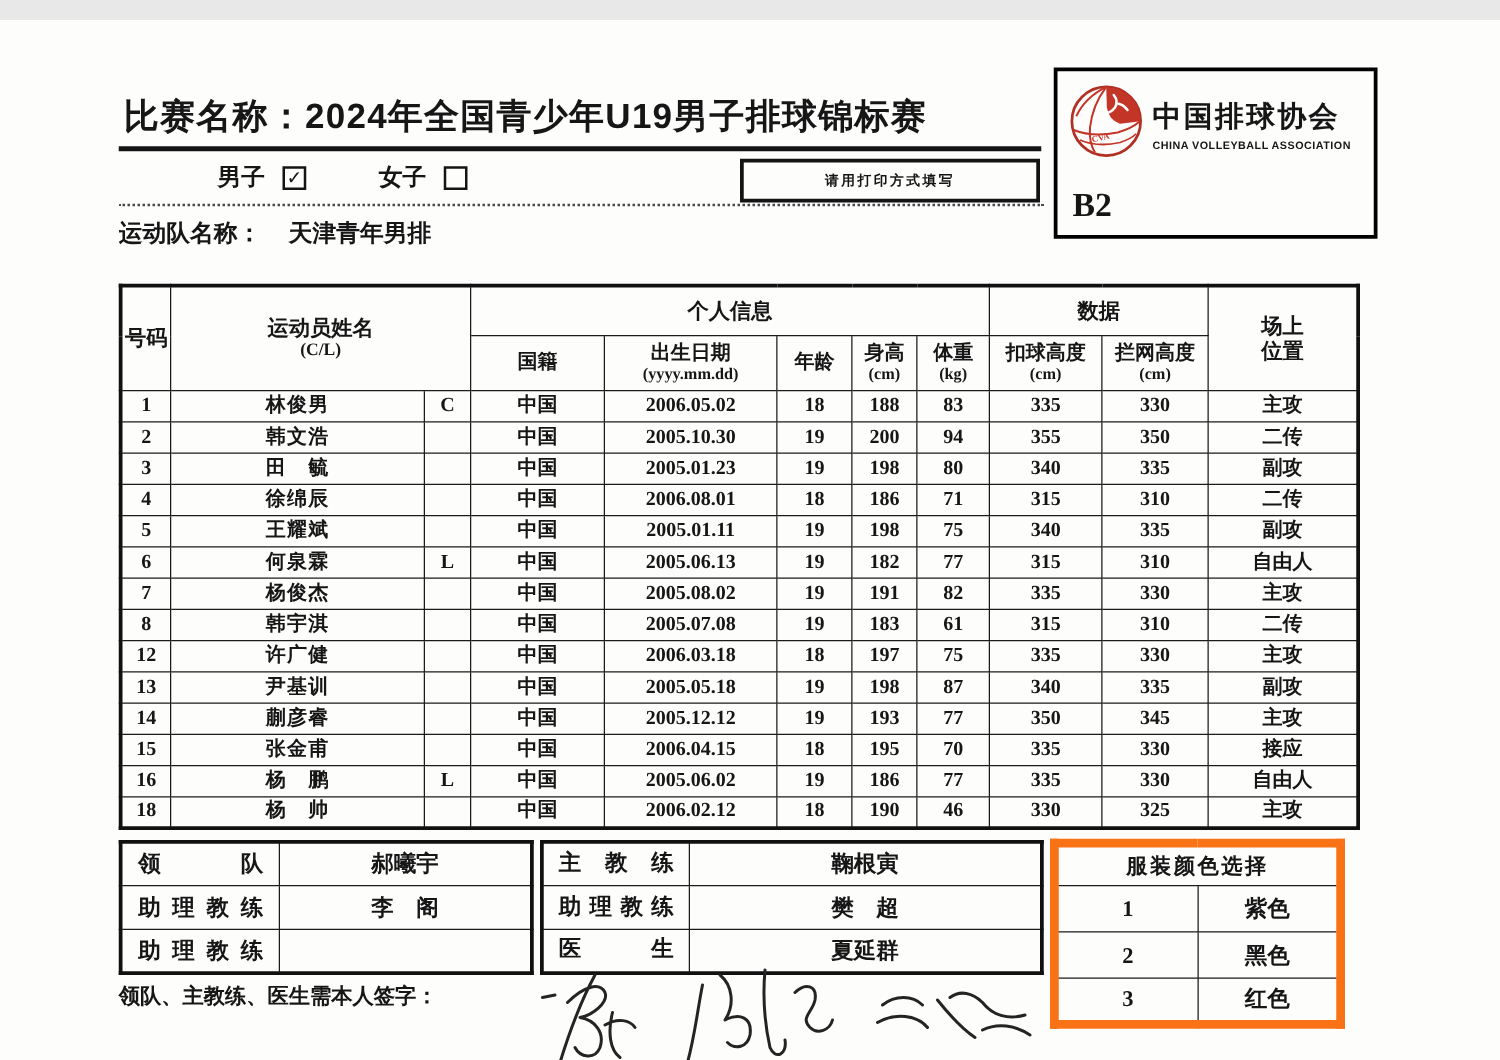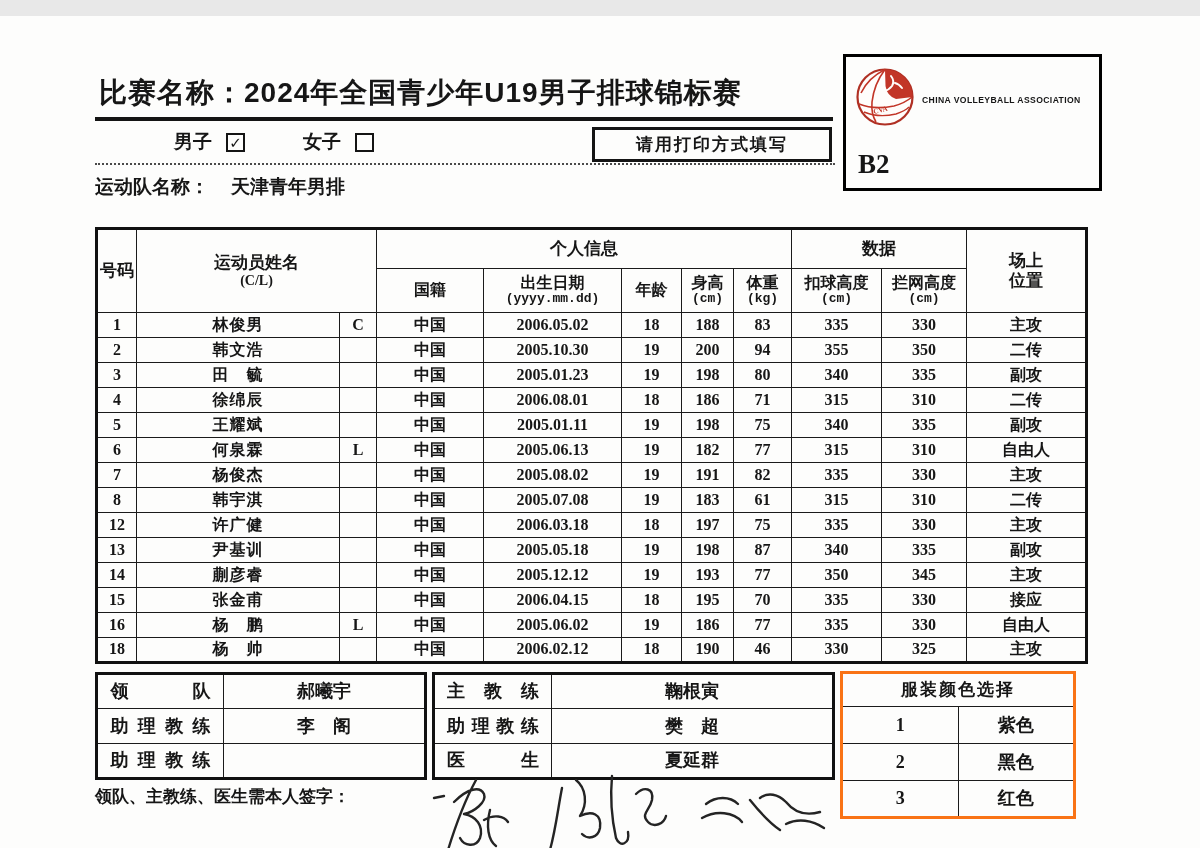--- a/index.html
+++ b/index.html
@@ -12,21 +12,21 @@
   .num { font-family:"Liberation Serif","DejaVu Serif",serif; font-weight:700; }
 
   
   .title { position:absolute; left:99px; top:58px; font-size:28px; letter-spacing:1px; white-space:nowrap; }
   .title-underline { position:absolute; left:95px; top:101px; width:738px; height:4px; background:#141414; }
   .gender-row { position:absolute; left:174px; top:113px; font-size:19px; display:flex; align-items:center; }
   .cb { display:inline-flex; width:19px; height:19px; border:2.5px solid #141414; align-items:center; justify-content:center;
         font-size:15px; line-height:1; margin-left:14px; }
   .gender-gap { width:58px; }
   .print-note { position:absolute; left:592px; top:111px; width:240px; height:35px; border:3px solid #141414;
-        display:flex; align-items:center; justify-content:center; font-size:17px; letter-spacing:2px; }
+        display:flex; align-items:center; justify-content:center; font-size:11px; letter-spacing:2px; }
   .dotted-line { position:absolute; left:95px; top:147px; width:740px; border-top:2px dotted #4a4a4a; }
   .team-row { position:absolute; left:95px; top:158px; font-size:19px; display:flex;justify-content:center; }
   .team-name { margin-left:22px; }
 
   
   .assoc-box { position:absolute; left:843px; top:38px; width:259px; height:137px; border:3.5px solid #000; background:#fdfdfc; }
   .assoc-top { position:absolute; left:8px; top:9px; display:flex; align-items:center; }
   .assoc-names { margin-left:6px; }
   .assoc-cn { font-size:23px; font-weight:900; letter-spacing:2px; white-space:nowrap; }
   .assoc-en { font-size:8.6px; letter-spacing:0.4px; white-space:nowrap; margin-top:2px; }
@@ -37,36 +37,36 @@
   
   table { border-collapse:collapse; table-layout:fixed; background:#fdfdfc; }
   td,th { border:1.5px solid #1b1b1b; text-align:center; vertical-align:middle; line-height:1.15; overflow:hidden; }
   .roster { position:absolute; left:95px; top:211px; width:990px; border:3px solid #111; }
   .roster th { font-size:16px; }
   .roster .hdr-r1 { height:40px; }
   .roster .hdr-r2 { height:44px; }
   .roster tbody tr { height:25px; }
   .roster tbody td { font-size:16px; }
   .hdr-main { font-size:17px; }
-  .unit { font-size:13px; display:block;font-family:Liberation Mono, monospace; }
+  .unit { font-size:13px; display:block; }
   .sub { font-size:14px; display:block; }
   .name-cell { letter-spacing:1px;border-radius:11px; }
 
   
   .staff-left  { position:absolute; left:95px;  top:656px; width:332px; border:3px solid #111; }
   .staff-right { position:absolute; left:432px; top:656px; width:403px; border:3px solid #111; }
   .staff-left tr, .staff-right tr { height:35px; }
   .staff-left td, .staff-right td { font-size:18px; }
   .staff-left td:first-child { width:127px;text-decoration:underline; }
   .staff-right td:first-child { width:118px; }
   .role { display:inline-block; width:100px; text-align:justify; text-align-last:justify; }
-  .staff-right .role { width:92px; }
-
-  
-  .uniform { position:absolute; left:840px; top:655px; width:236px; border:3px solid #f97316; }
+  .staff-right .role { width:92px;font-family:Liberation Mono, monospace; }
+
+  
+  .uniform { position:absolute; left:840px; top:655px; width:236px; border:7px solid #f97316; }
   .uniform .u-hdr { height:34px; font-size:17px; letter-spacing:2px; }
   .uniform tbody tr { height:37px; }
   .uniform tbody td { font-size:18px; }
   .uniform td.u-no { width:64px; }
 
   
   .sign-note { position:absolute; left:95px; top:769px; font-size:17px; }
   .signatures { position:absolute; left:420px; top:750px; }
 </style>
 </head>
@@ -102,20 +102,21 @@
           <path d="M31 3.5 A27.5 27.5 0 0 1 58.5 31 L42 33 Q33 30 31.5 20 Z" fill="#c23527"></path>
           <path d="M37 10 q4 5 1 10 q-3 4 -8 5 M41 17 q4 1 7 5" stroke="#fffdfb" stroke-width="2" fill="none" stroke-linecap="round"></path>
           <path d="M31 3.5 Q20 18 18 36 Q17 48 22 56" stroke="#c23527" stroke-width="1.6" fill="none"></path>
           <path d="M31 3.5 Q14 12 7 27" stroke="#c23527" stroke-width="1.6" fill="none"></path>
           <path d="M5 38 Q20 44 40 40 Q51 37 58 31" stroke="#c23527" stroke-width="1.6" fill="none"></path>
           <path d="M10 46 Q24 52 42 48 Q51 45 55 41" stroke="#c23527" stroke-width="1.4" fill="none"></path>
           <text x="20" y="48" font-size="7" fill="#c23527" font-weight="bold" transform="rotate(-14 20 48)" font-family="Liberation Serif, serif">CVA</text>
         </svg>
       </span>
       <div class="assoc-names">
+        <div class="assoc-cn">中国排球协会</div>
         <div class="assoc-en">CHINA VOLLEYBALL ASSOCIATION</div>
       </div>
     </div>
     <div class="assoc-bottom">
       <span class="form-code num">B2</span>
     </div>
   </div>
 
   <table class="roster">
     <colgroup>

